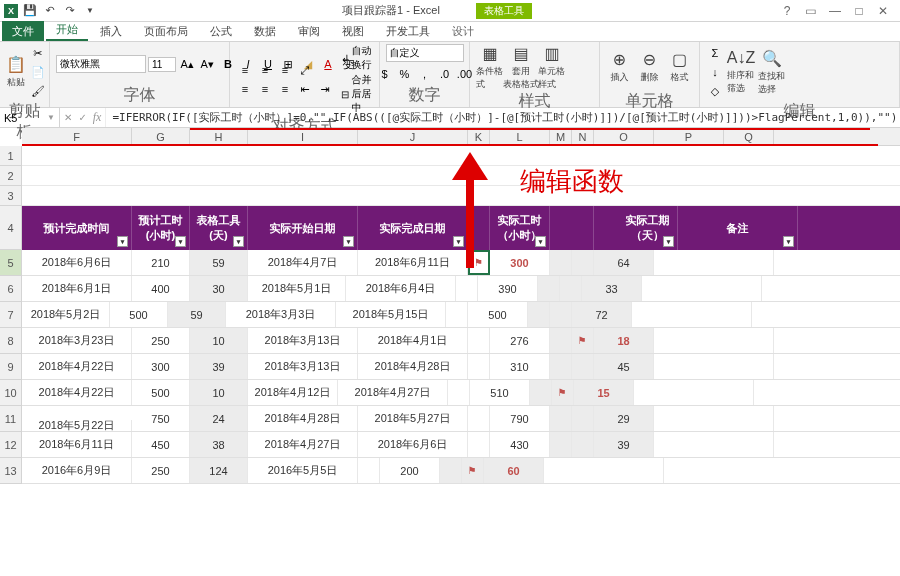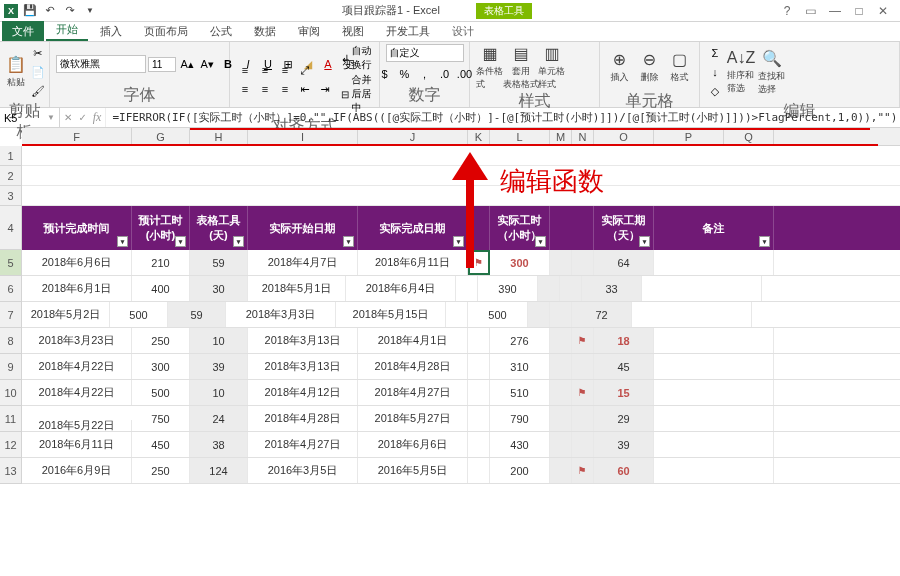--- a/index.html
+++ b/index.html
@@ -311,21 +311,21 @@
           <span style="white-space: pre; text-align: center;"></span>
         </div>
         <div class="thc" style="width: 60px;">
           <span style="white-space: pre; text-align: center;">实际工时
 （小时）</span>
           <span class="dd">▾</span>
         </div>
         <div class="thc" style="width: 44px;">
           <span style="white-space: pre; text-align: center;"></span>
         </div>
-        <div class="thc" style="width: 60px;">
+        <div class="thc" style="width: 60px; margin-left: 24px;">
           <span style="white-space: pre; text-align: center;">实际工期
 （天）</span>
           <span class="dd">▾</span>
         </div>
         <div class="thc" style="width: 120px;">
           <span style="white-space: pre; text-align: center;">备注</span>
           <span class="dd">▾</span>
         </div>
       </div>
     <div id="data-rows">
@@ -395,21 +395,21 @@
           <div class="dc " style="width: 60px;">310</div>
           <div class="dc shade" style="width: 22px;"></div>
           <div class="dc shade" style="width: 22px;"></div>
           <div class="dc shade" style="width: 60px;">45</div>
           <div class="dc " style="width: 120px;"></div>
         </div>
         <div class="drow">
           <div class="dc " style="width: 110px;">2018年4月22日</div>
           <div class="dc " style="width: 58px;">500</div>
           <div class="dc shade" style="width: 58px;">10</div>
-          <div class="dc " style="width: 110px;">2018年4月12日</div>
+          <div class="dc " style="width: 90px;">2018年4月12日</div>
           <div class="dc " style="width: 110px;">2018年4月27日</div>
           <div class="dc " style="width: 22px;"></div>
           <div class="dc " style="width: 60px;">510</div>
           <div class="dc shade" style="width: 22px;"></div>
           <div class="dc shade" style="width: 22px;">
             <span class="flag">⚑</span>
           </div>
           <div class="dc shade redtxt" style="width: 60px;">15</div>
           <div class="dc " style="width: 120px;"></div>
         </div>
@@ -436,32 +436,31 @@
           <div class="dc " style="width: 60px;">430</div>
           <div class="dc shade" style="width: 22px;"></div>
           <div class="dc shade" style="width: 22px;"></div>
           <div class="dc shade" style="width: 60px;">39</div>
           <div class="dc " style="width: 120px;"></div>
         </div>
         <div class="drow">
           <div class="dc " style="width: 110px;">2016年6月9日</div>
           <div class="dc " style="width: 58px;">250</div>
           <div class="dc shade" style="width: 58px;">124</div>
-          <div class="dc " style="width: 110px;">2016年3月5日</div>
           <div class="dc " style="width: 110px;">2016年5月5日</div>
           <div class="dc " style="width: 22px;"></div>
           <div class="dc " style="width: 60px;">200</div>
           <div class="dc shade" style="width: 22px;"></div>
           <div class="dc shade" style="width: 22px;">
             <span class="flag">⚑</span>
           </div>
           <div class="dc shade redtxt" style="width: 60px;">60</div>
           <div class="dc " style="width: 120px;"></div>
         </div>
       </div>
   </div>
 
   <div class="redline" style="left:190px; top:0px; width:680px;"></div>
   <div class="redline" style="left:22px; top:16px; width:856px;"></div>
   <div class="arrow-head" style="left:452px; top:24px;"></div>
   <div class="arrow-shaft" style="left:466px; top:50px; height:90px;"></div>
-  <div class="redlabel" style="left:500px; top:36px;">编辑函数</div>
+  <div class="redlabel" style="left:520px; top:36px;">编辑函数</div>
 </div>
 
 </body></html>

